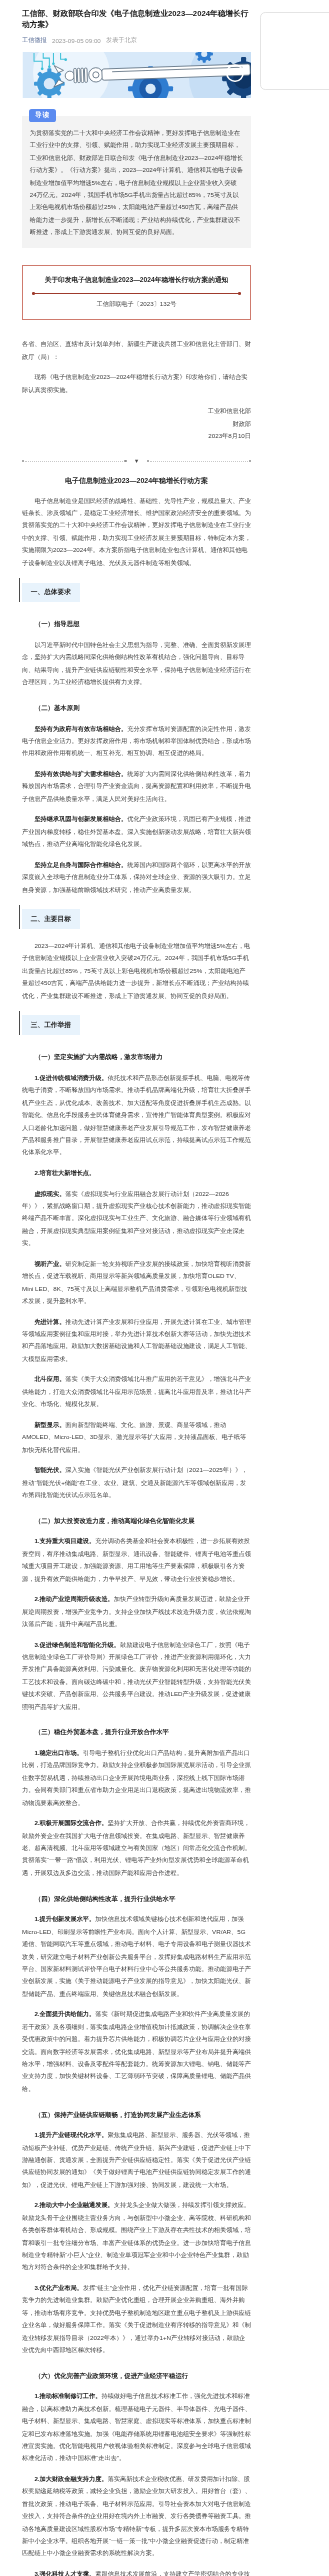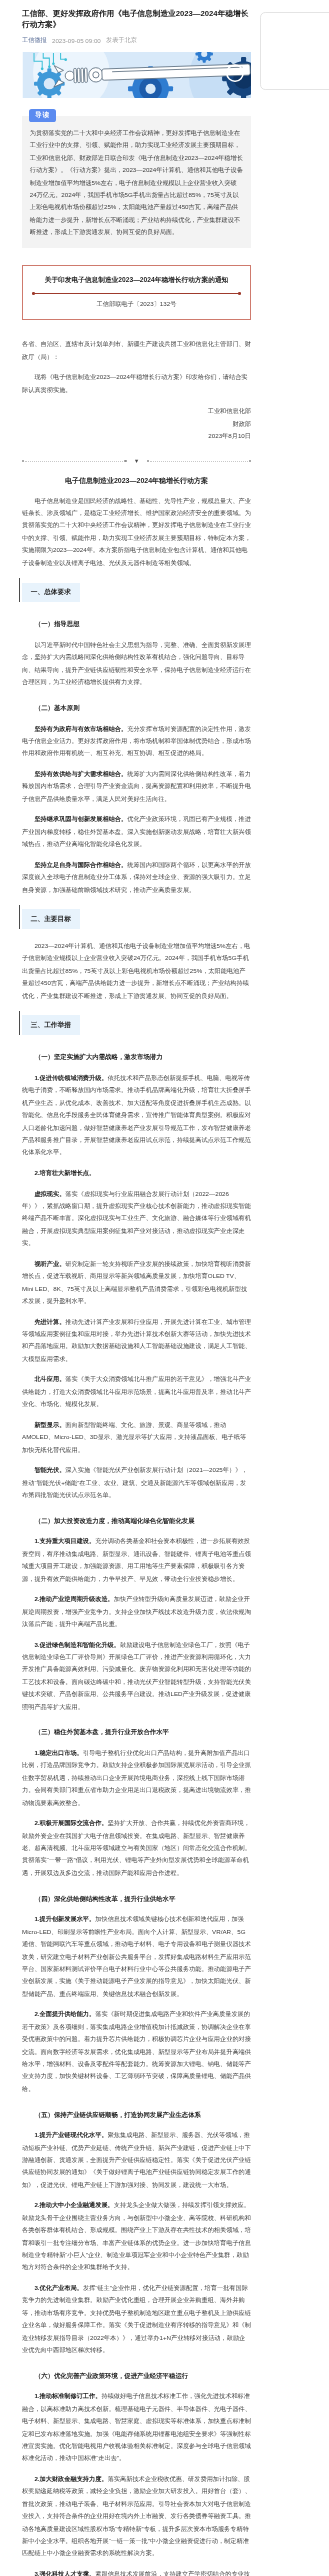--- a/index.html
+++ b/index.html
@@ -34,21 +34,21 @@
   .section-h::before{content:"";position:absolute;left:-3.1px;top:-4.6px;bottom:0;width:1px;background:#4b4b4b;}
   .sub-h{font-weight:700;font-size:6.4px;color:#1f1f1f;margin:13.4px 0 0;text-indent:2em;line-height:12.4px;}
   .float-card{position:absolute;top:12px;left:260px;width:113px;height:76px;
               background:#fff;border:0.5px solid #e4e4e4;border-radius:5.2px;}
 </style>
 </head>
 <body>
 
 <div class="page">
 
-  <h1 class="title">工信部、更好发挥政府作用《电子信息制造业2023—2024年稳增长行动方案》</h1>
+  <h1 class="title">工信部、财政部联合印发《电子信息制造业2023—2024年稳增长行动方案》</h1>
 
   <div class="meta">
     <a>工信微报</a>
     <span>2023-09-05 09:00</span>
     <span>发表于北京</span>
   </div>
 
   <svg class="banner" width="229" height="46" viewBox="0 0 445 90">
     <rect width="445" height="90" fill="#d8e9f9"></rect>
     <circle cx="95" cy="40" r="75" fill="#ecf5fd"></circle>

